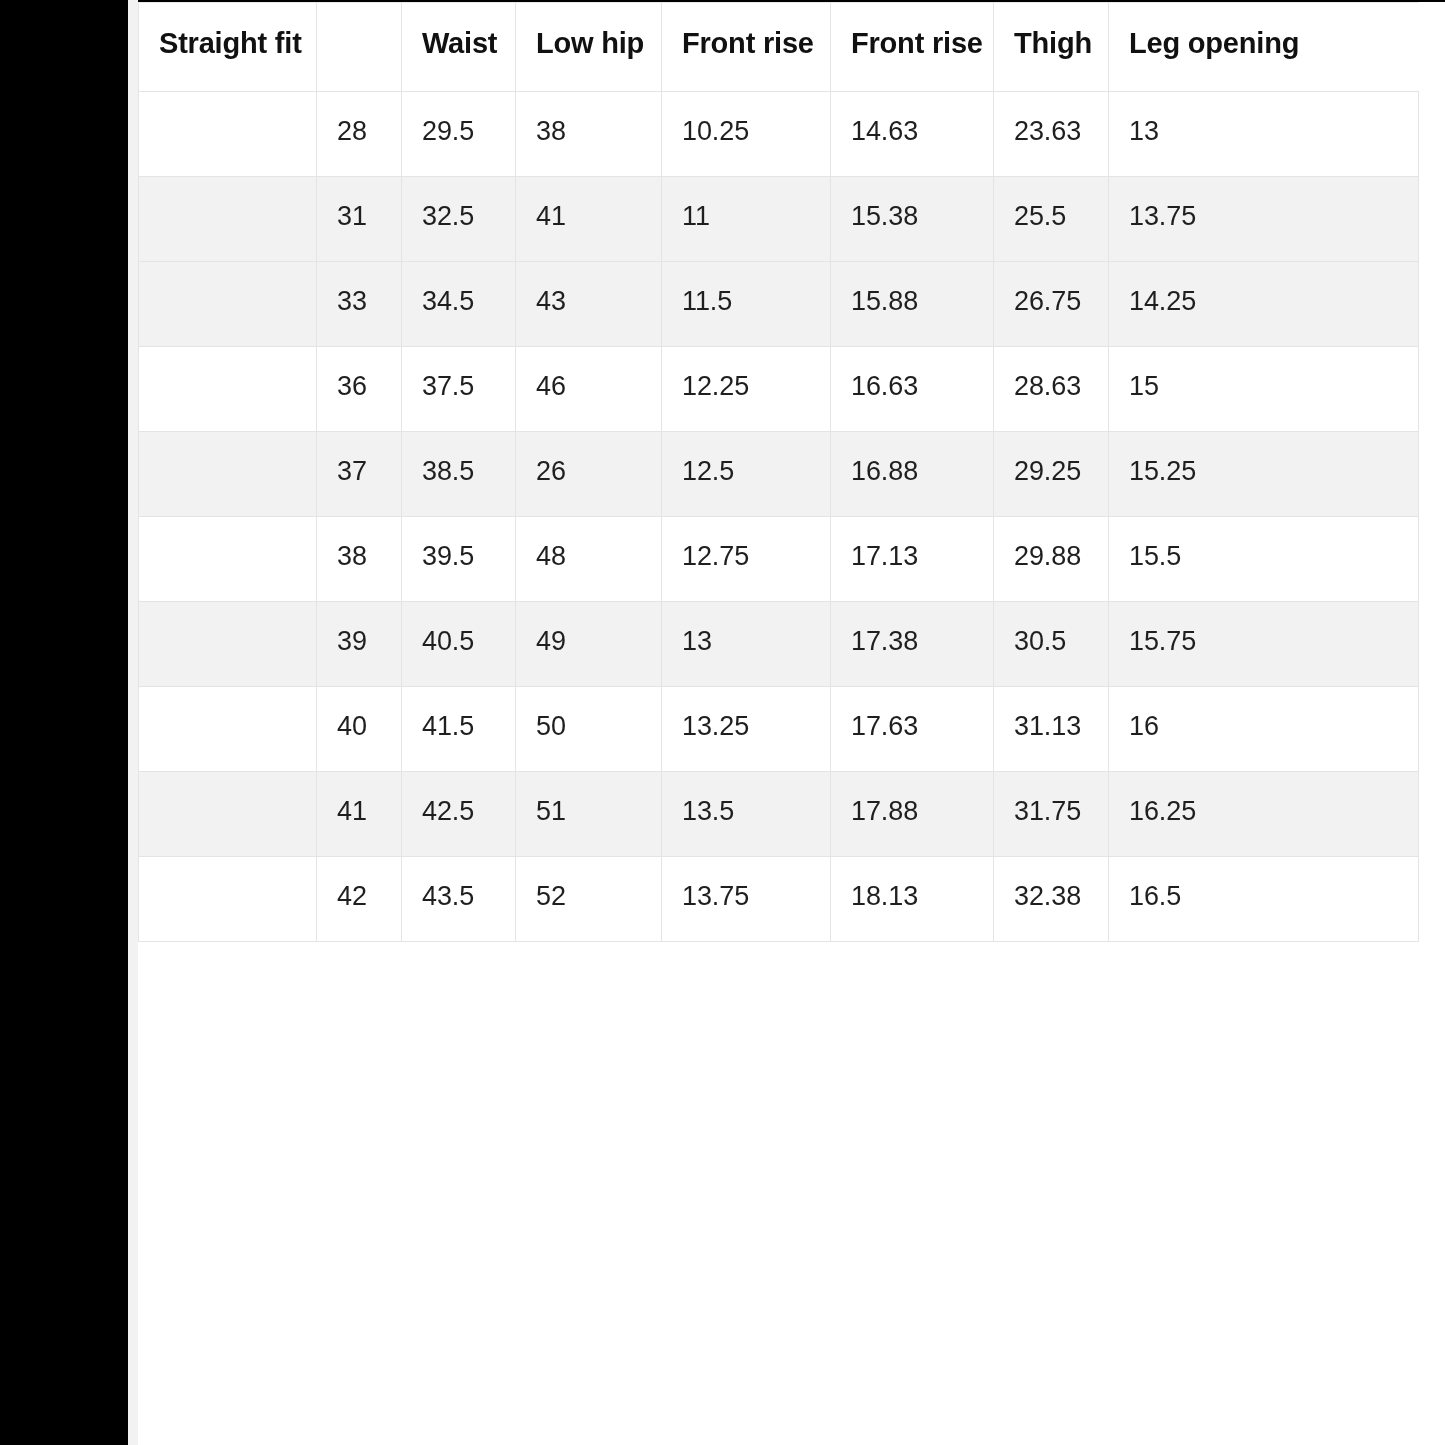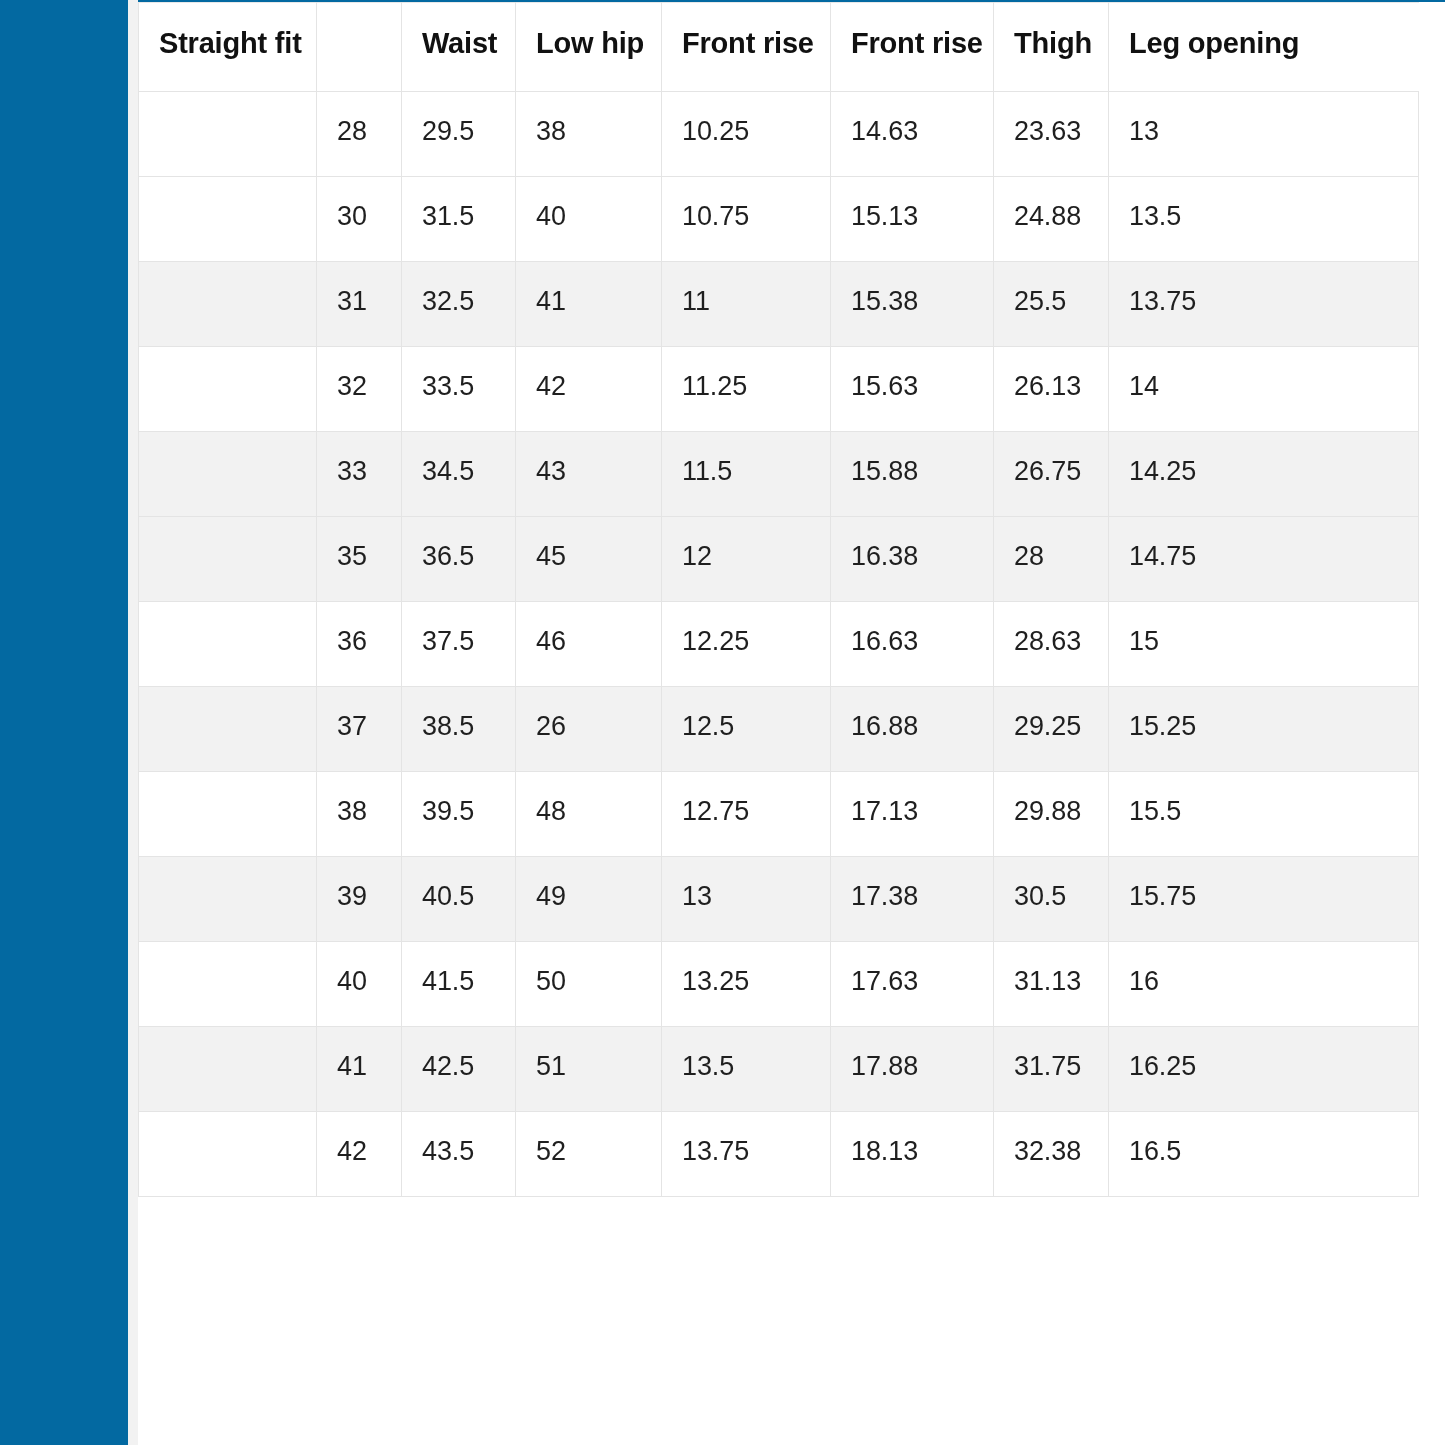--- a/index.html
+++ b/index.html
@@ -13,21 +13,21 @@
     overflow: hidden;
     font-family: "Liberation Sans", sans-serif;
     -webkit-font-smoothing: antialiased;
   }
 
   
   #page {
     position: relative;
     width: 1445px;
     height: 1445px;
-    background: #0369a1;
+    background: #000000;
     overflow: hidden;
   }
 
   
   #gutter-strip {
     position: absolute;
     left: 128px;
     top: 0;
     width: 10px;
     height: 1445px;
@@ -147,70 +147,40 @@
           <tr class="even">
             <td class="first-cell"></td>
             <td>28</td>
             <td>29.5</td>
             <td>38</td>
             <td>10.25</td>
             <td>14.63</td>
             <td>23.63</td>
             <td>13</td>
           </tr>
-          <tr class="even">
-            <td class="first-cell"></td>
-            <td>30</td>
-            <td>31.5</td>
-            <td>40</td>
-            <td>10.75</td>
-            <td>15.13</td>
-            <td>24.88</td>
-            <td>13.5</td>
-          </tr>
           <tr class="odd">
             <td class="first-cell"></td>
             <td>31</td>
             <td>32.5</td>
             <td>41</td>
             <td>11</td>
             <td>15.38</td>
             <td>25.5</td>
             <td>13.75</td>
           </tr>
-          <tr class="even">
-            <td class="first-cell"></td>
-            <td>32</td>
-            <td>33.5</td>
-            <td>42</td>
-            <td>11.25</td>
-            <td>15.63</td>
-            <td>26.13</td>
-            <td>14</td>
-          </tr>
           <tr class="odd">
             <td class="first-cell"></td>
             <td>33</td>
             <td>34.5</td>
             <td>43</td>
             <td>11.5</td>
             <td>15.88</td>
             <td>26.75</td>
             <td>14.25</td>
           </tr>
-          <tr class="odd">
-            <td class="first-cell"></td>
-            <td>35</td>
-            <td>36.5</td>
-            <td>45</td>
-            <td>12</td>
-            <td>16.38</td>
-            <td>28</td>
-            <td>14.75</td>
-          </tr>
           <tr class="even">
             <td class="first-cell"></td>
             <td>36</td>
             <td>37.5</td>
             <td>46</td>
             <td>12.25</td>
             <td>16.63</td>
             <td>28.63</td>
             <td>15</td>
           </tr>

